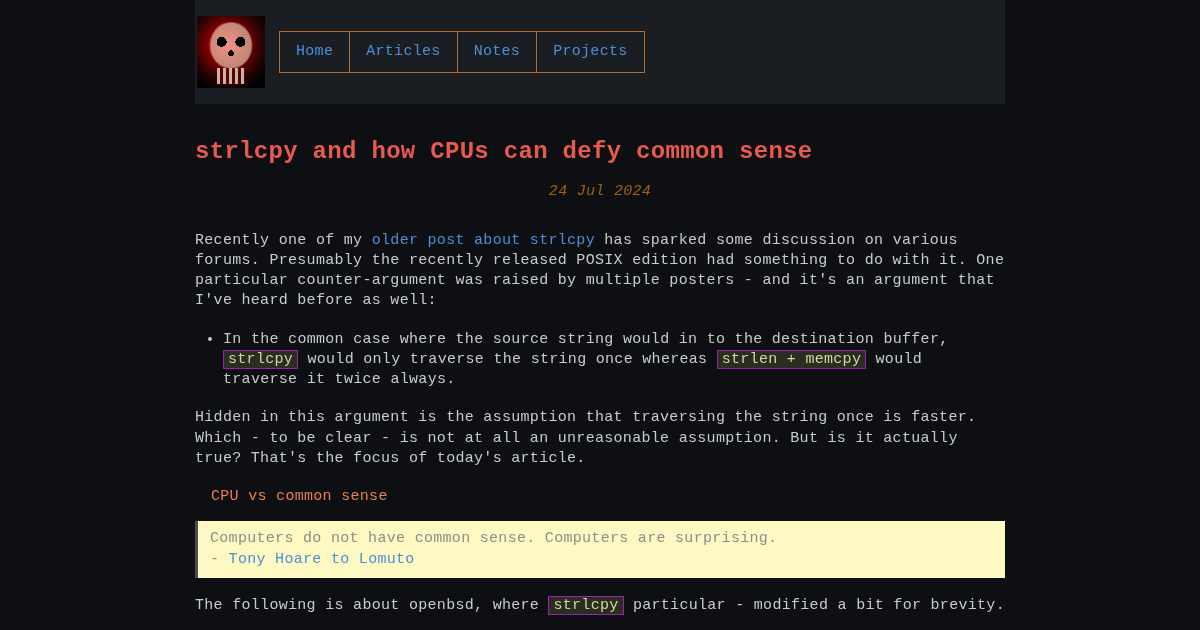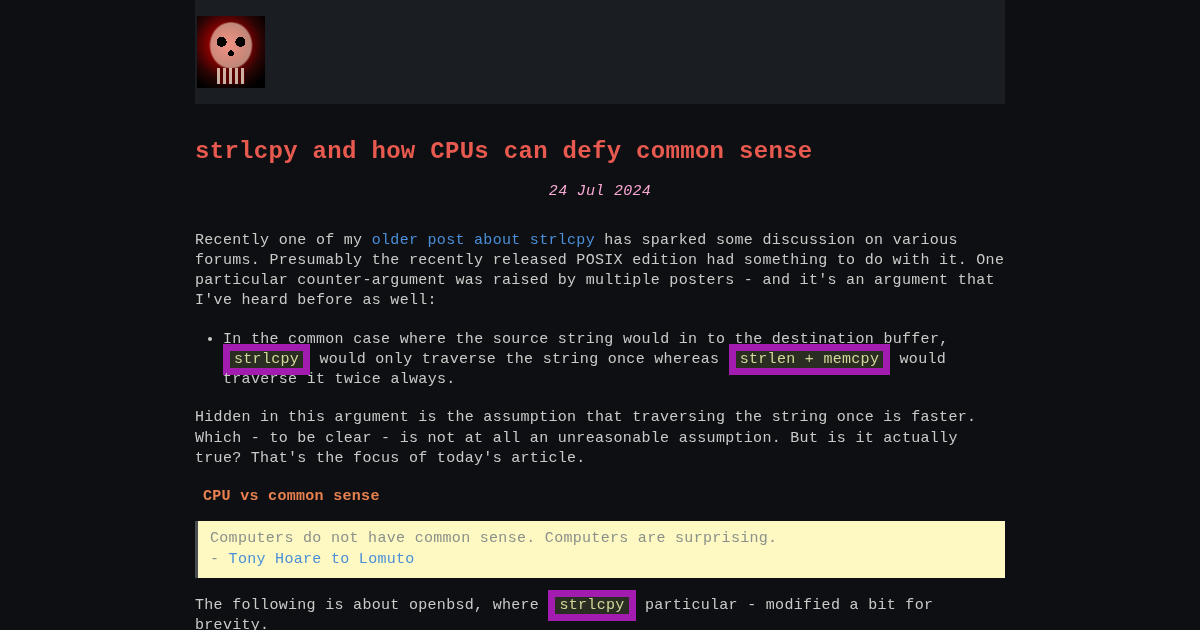--- a/index.html
+++ b/index.html
@@ -68,56 +68,62 @@
   }
   h1.title {
     color: #e85a4f;
     font-size: 24px;
     font-weight: bold;
     text-align: left;
     margin-bottom: 14px;
   }
   .date {
     text-align: center;
-    color: #f9a8d4;
+    color: #a16207;
     font-style: italic;
     font-size: 15px;
     margin-bottom: 28px;
   }
   p { margin-bottom: 18px; }
   a.inline { color: #4a8fd8; text-decoration: none; }
   ul { margin: 0 0 18px 28px; list-style: disc; }
   li { margin-bottom: 4px; }
   code.inline {
     background: #2a2d22;
-    border: 7px solid #a21caf;
+    border: 1px solid #a21caf;
     color: #d4d89a;
     padding: 0 4px;
     font-family: inherit;
     font-size: inherit;
   }
   h2.section {
     color: #e8814f;
     font-size: 15px;
-    font-weight: bold;
-    margin: 6px 0 14px 8px;
+    font-weight: normal;
+    margin: 6px 0 14px 16px;
   }
   blockquote {
     border-left: 3px solid #4a4d52;
     background: #fef9c3;
     padding: 8px 12px;
     color: #8a908a;
     margin-bottom: 18px;
   }
 </style>
 </head>
 <body>
 
 <div class="header-bar">
   <div class="logo"></div>
+  <nav class="nav">
+    <a href="#">Home</a>
+    <a href="#">Articles</a>
+    <a href="#">Notes</a>
+    <a href="#">Projects</a>
+  </nav>
 </div>
 
 <div class="content">
   <h1 class="title">strlcpy and how CPUs can defy common sense</h1>
   <div class="date">24 Jul 2024</div>
 
   <p>
     <span>Recently one of my </span><a href="#" class="inline">older post about strlcpy</a><span> has sparked some discussion on various forums. Presumably the recently released POSIX edition had something to do with it. One particular counter-argument was raised by multiple posters - and it's an argument that I've heard before as well:</span>
   </p>
 

